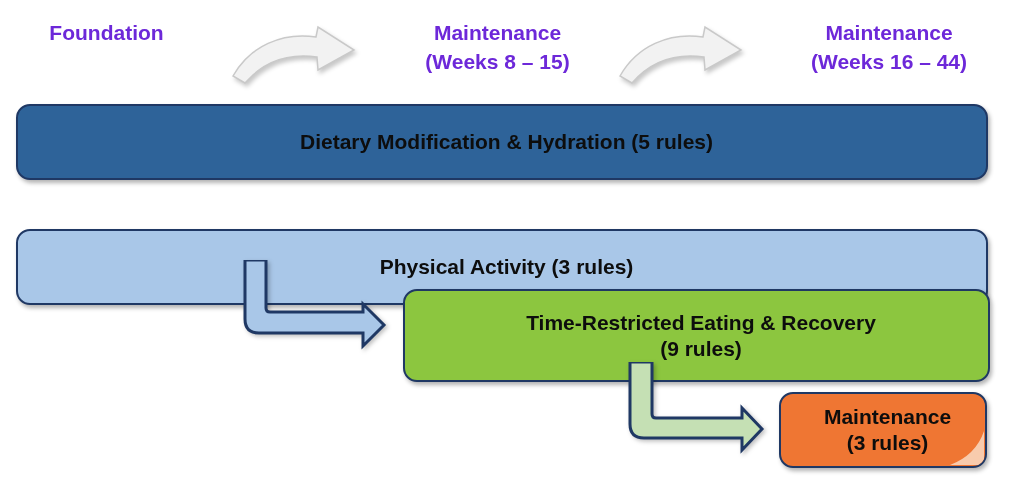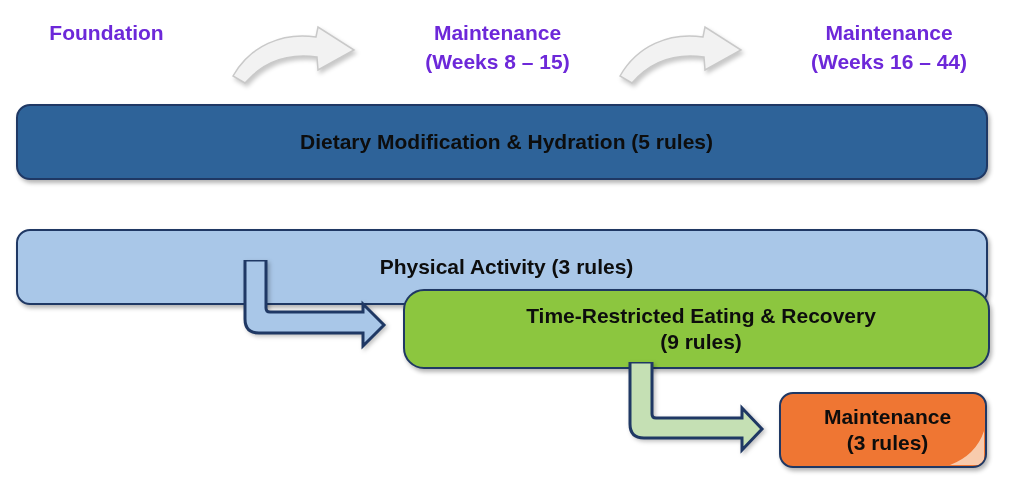--- a/index.html
+++ b/index.html
@@ -22,21 +22,21 @@
 
   .bar {
     position:absolute; box-sizing:border-box;
     border:2.5px solid var(--navy-border); border-radius:14px;
     display:flex; flex-direction:column; align-items:center; justify-content:center;
     font-weight:700; font-size:21px; color:#0d0d0d; text-align:center;
     box-shadow:2px 3px 4px rgba(0,0,0,0.3); line-height:26px;padding-left:9px;
   }
   .bar-dietary  { left:16px;  top:104px; width:972px; height:76px; background:var(--dark-blue); }
   .bar-physical { left:16px;  top:186px; width:972px; height:76px; background:var(--light-blue);margin-top:43px; }
-  .bar-tre      { left:403px; top:289px; width:587px; height:80px; background:var(--green);border-radius:21px; }
+  .bar-tre      { left:403px; top:289px; width:587px; height:93px; background:var(--green); }
   .bar-maint    { left:779px; top:392px; width:208px; height:76px; background:var(--orange);
                   position:absolute; overflow:hidden; }
 
   .elbow { position:absolute; }
   .elbow svg { filter:drop-shadow(2px 2px 2px rgba(0,0,0,0.25)); }
   .elbow-blue  { left:233px; top:260px; width:156px; height:92px; }
   .elbow-green { left:618px; top:362px; width:150px; height:94px; }
 
   .curl { position:absolute; right:-1px; bottom:-1px; width:36px; height:36px; }
 </style>

